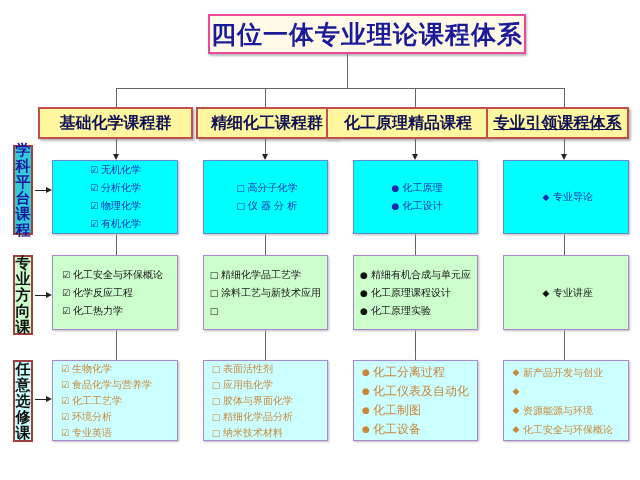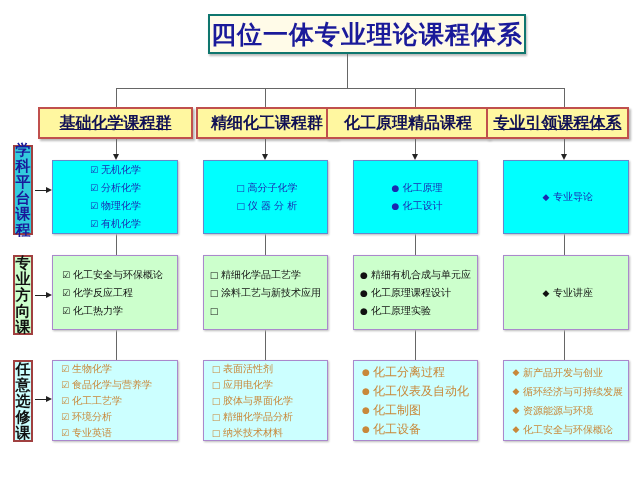--- a/index.html
+++ b/index.html
@@ -1,20 +1,20 @@
 <!DOCTYPE html>
 <html><head>
 <meta charset="utf-8">
 <style>
   html, body { margin:0; padding:0; }
   body { width:640px; height:480px; background:#ffffff; position:relative; overflow:hidden;
          font-family:"DejaVu Sans", sans-serif; }
   .abs { position:absolute; box-sizing:border-box; }
   .title-box { left:208px; top:14px; width:318px; height:40px; background:#fffbe8;
-               border:2px solid #0f766e; box-shadow:1px 2px 2px #bbb;
+               border:2px solid #ec4899; box-shadow:1px 2px 2px #bbb;
                display:flex; align-items:center; justify-content:center;
                color:#1a1a9a; font-size:25px; font-weight:bold; letter-spacing:1px; }
   .line { position:absolute; background:#666; }
   .hdr { top:107px; height:32px; background:#fff7a0; border:2px solid #c0504d;
          box-shadow:2px 2px 2px #bbb;
          display:flex; align-items:center; justify-content:center;
          color:#111155; font-size:16px; font-weight:bold; }
   .side { left:13px; width:20px; border:2px solid #a04040;
           display:flex; flex-direction:column; align-items:center; justify-content:center;
           font-size:15px; font-weight:bold; line-height:16px; }
@@ -40,21 +40,21 @@
 
 <div class="abs title-box">四位一体专业理论课程体系</div>
 
 <div class="line" style="left:347px;top:54px;width:1px;height:34px;"></div>
 <div class="line" style="left:116px;top:88px;width:449px;height:1px;"></div>
 <div class="line" style="left:116px;top:88px;width:1px;height:19px;"></div>
 <div class="line" style="left:265px;top:88px;width:1px;height:19px;"></div>
 <div class="line" style="left:415px;top:88px;width:1px;height:19px;"></div>
 <div class="line" style="left:564px;top:88px;width:1px;height:19px;"></div>
 
-<div class="abs hdr" style="left:38px;width:155px;text-decoration:underline;">基础化学课程群</div>
+<div class="abs hdr" style="left:38px;width:155px;">基础化学课程群</div>
 <div class="abs hdr" style="left:196px;width:142px;">精细化工课程群</div>
 <div class="abs hdr" style="left:326px;width:164px;">化工原理精品课程</div>
 <div class="abs hdr" style="left:486px;width:143px;text-decoration:underline;">专业引领课程体系</div>
 
 <div class="line" style="left:116px;top:139px;width:1px;height:15px;"></div>
 <div class="arrow ah-down" style="left:113px;top:154px;"></div>
 <div class="line" style="left:265px;top:139px;width:1px;height:15px;"></div>
 <div class="arrow ah-down" style="left:262px;top:154px;"></div>
 <div class="line" style="left:415px;top:139px;width:1px;height:15px;"></div>
 <div class="arrow ah-down" style="left:412px;top:154px;"></div>
@@ -255,21 +255,20 @@
       <span>化工设备</span>
     </div>
 </div>
 <div class="abs box r3 left" style="left:503px;width:126px;padding-left:5px;">
   <div class="item" style="line-height:19px;">
       <span class="b">◆</span>
       <span>新产品开发与创业</span>
     </div>
   <div class="item" style="line-height:19px;">
       <span class="b">◆</span>
-      <span>循环经济与可持续发展</span>
     </div>
   <div class="item" style="line-height:19px;">
       <span class="b">◆</span>
       <span>资源能源与环境</span>
     </div>
   <div class="item" style="line-height:19px;">
       <span class="b">◆</span>
       <span>化工安全与环保概论</span>
     </div>
 </div>

